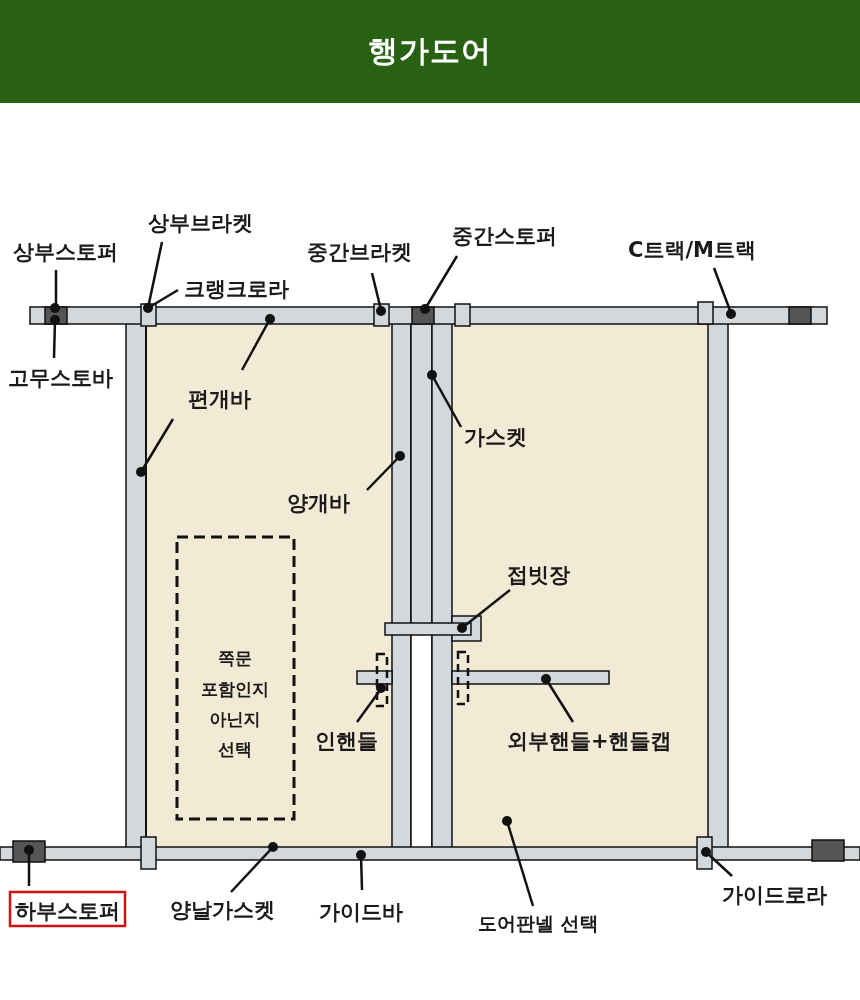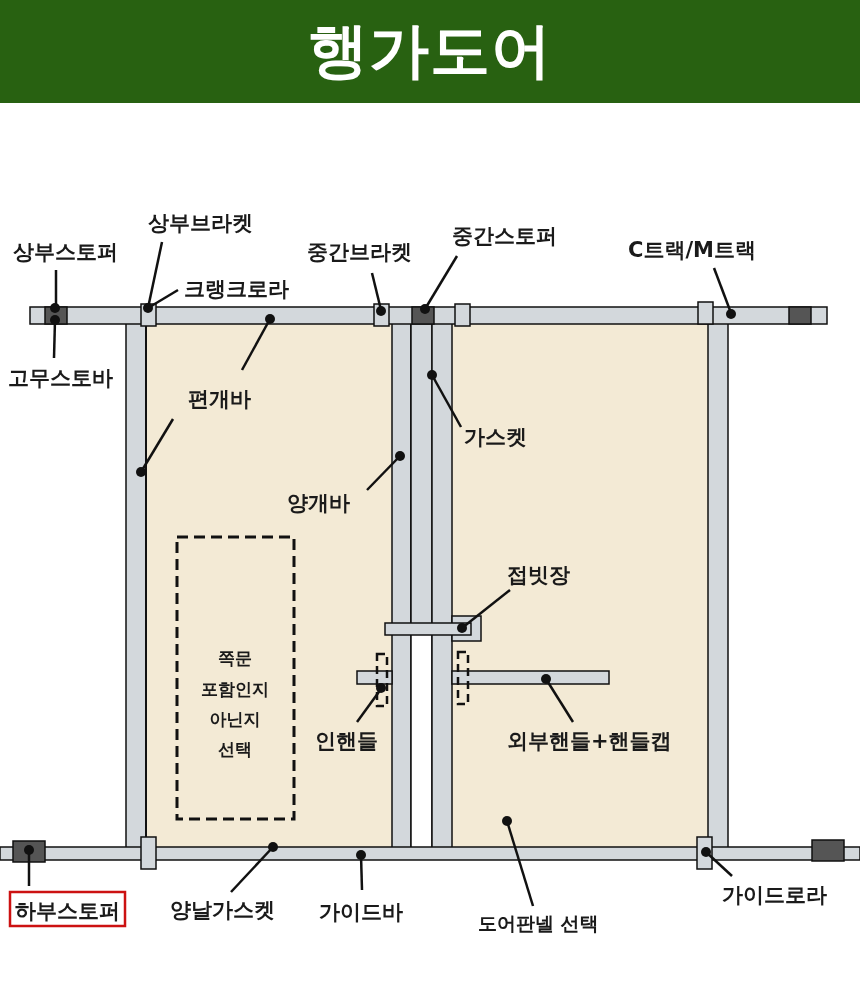--- a/index.html
+++ b/index.html
@@ -1,20 +1,20 @@
 <!DOCTYPE html>
 <html><head>
 <meta charset="utf-8">
 <style>
   html, body { margin: 0; padding: 0; }
   body { width: 860px; height: 1000px; background: #ffffff; position: relative; overflow: hidden;
          font-family: "DejaVu Sans", "Liberation Sans", sans-serif; }
   .header { position: absolute; left: 0; top: 0; width: 860px; height: 103px; background: #286111;
             display: flex; align-items: center; justify-content: center; }
-  .header h1 { margin: 0; color: #ffffff; font-size: 60px; font-weight: bold; letter-spacing: 1px; }
+  .header h1 { margin: 0; color: #ffffff; font-size: 30px; font-weight: bold; letter-spacing: 1px; }
   svg { position: absolute; left: 0; top: 0; }
   .lbl { font-family: "DejaVu Sans", "Liberation Sans", sans-serif; font-weight: bold; fill: #1a1a1a; }
   .l22 { font-size: 21px; }
   .l20 { font-size: 19px; }
   .l18 { font-size: 17px; }
   .bar { fill: #d3d8dc; stroke: #111; stroke-width: 1.5; }
   .dark { fill: #555555; stroke: #111; stroke-width: 1.5; }
   .panel { fill: #f3ead5; }
   .ptr { stroke: #111; stroke-width: 2.5; }
   .dot { fill: #111; }

